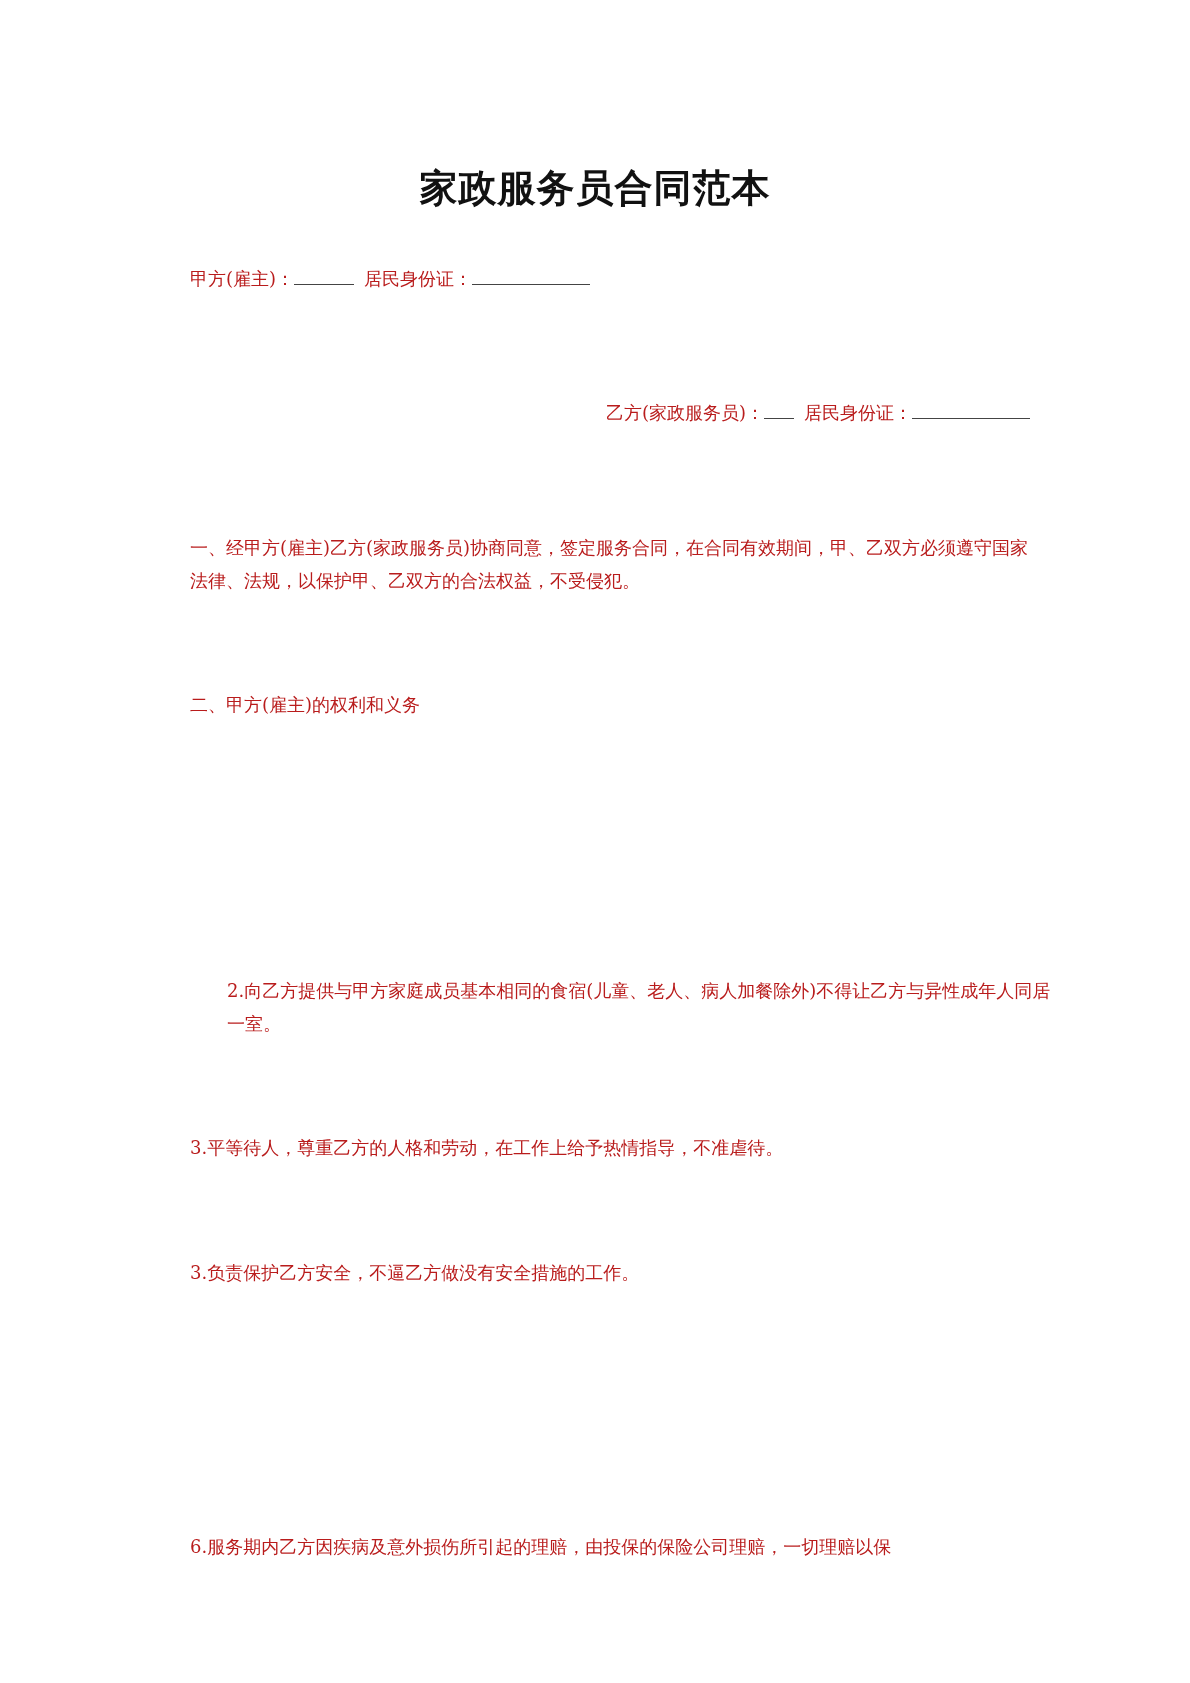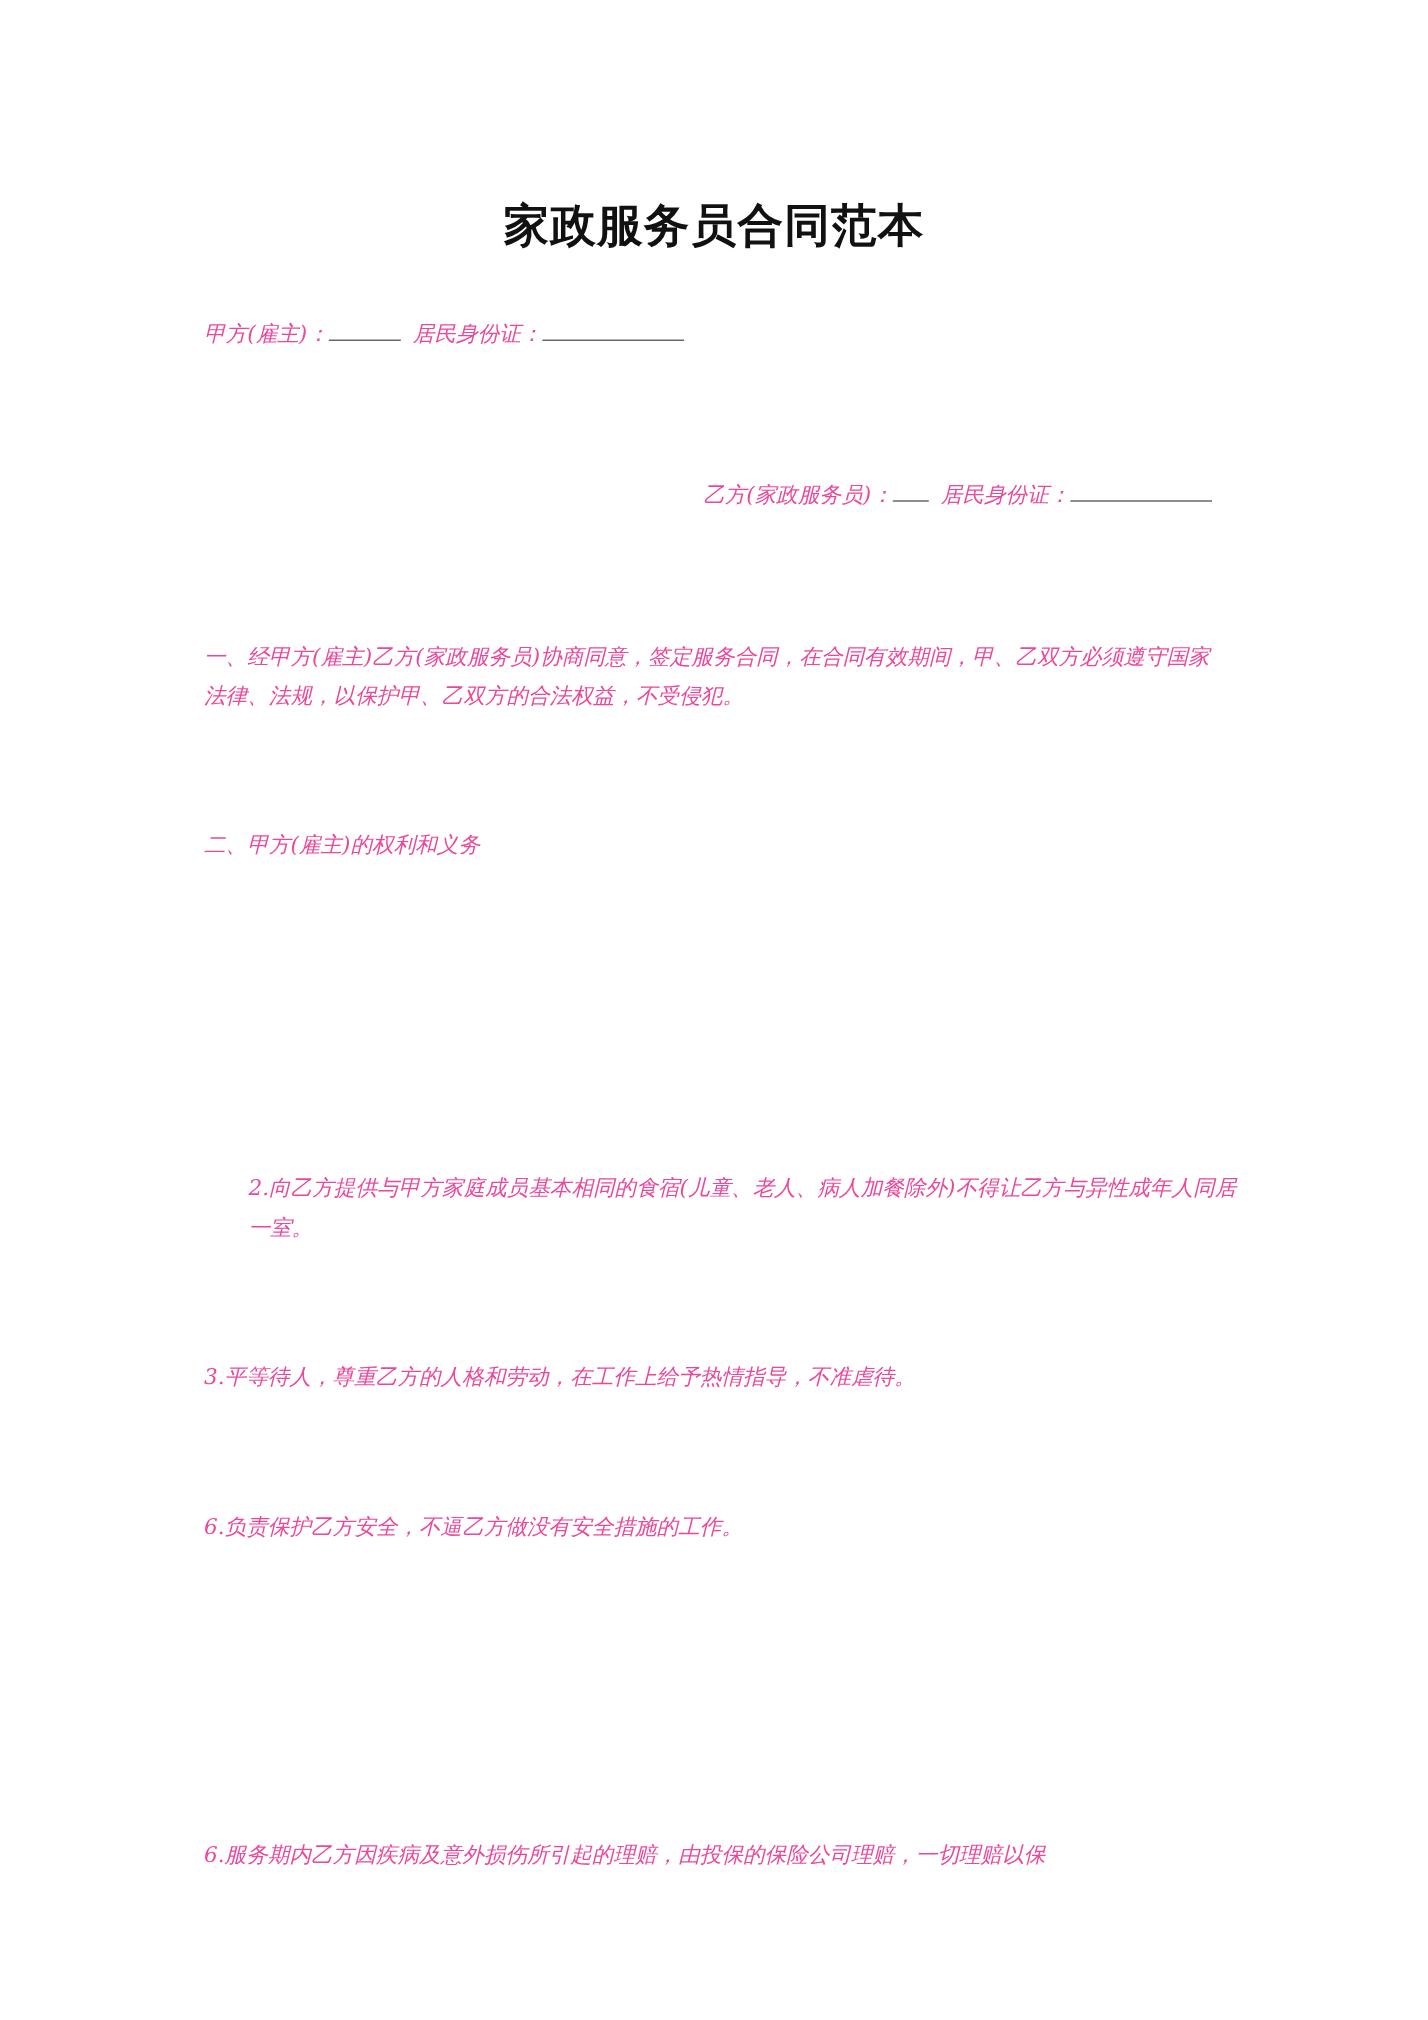--- a/index.html
+++ b/index.html
@@ -29,28 +29,27 @@
       top: 163px;
       text-align: center;
       font-size: 38px;
       font-weight: bold;
       letter-spacing: 1px;
       color: #111;
       line-height: 50px;
     }
     .para {
       position: absolute;
-      left: 170px;
+      left: 190px;
       width: 840px;
       font-size: 18px;
       line-height: 33px;
-      color: #ec4899;
+      color: #b91c1c;
       white-space: normal;
       word-break: break-all;
-      font-style: italic;
     }
     .blank {
       display: inline-block;
       border-bottom: 1px solid #444;
       height: 18px;
       vertical-align: baseline;
     }
     .sp { display: inline-block; width: 10px; }
   </style>
 </head>
@@ -70,18 +69,18 @@
 
   <div class="para" style="top:531px;">一、经甲方(雇主)乙方(家政服务员)协商同意，签定服务合同，在合同有效期间，甲、乙双方必须遵守国家法律、法规，以保护甲、乙双方的合法权益，不受侵犯。</div>
 
   <div class="para" style="top:688px;">二、甲方(雇主)的权利和义务</div>
 
 
   <div class="para" style="top:974px;margin-left:37px;">2.向乙方提供与甲方家庭成员基本相同的食宿(儿童、老人、病人加餐除外)不得让乙方与异性成年人同居一室。</div>
 
   <div class="para" style="top:1131px;">3.平等待人，尊重乙方的人格和劳动，在工作上给予热情指导，不准虐待。</div>
 
-  <div class="para" style="top:1256px;">6.负责保护乙方安全，不逼乙方做没有安全措施的工作。</div>
+  <div class="para" style="top:1256px;">3.负责保护乙方安全，不逼乙方做没有安全措施的工作。</div>
 
 
   <div class="para" style="top:1514px; white-space:nowrap; overflow:hidden;margin-top:16px;">6.服务期内乙方因疾病及意外损伤所引起的理赔，由投保的保险公司理赔，一切理赔以保</div>
 
 </div>
 
 </body></html>

